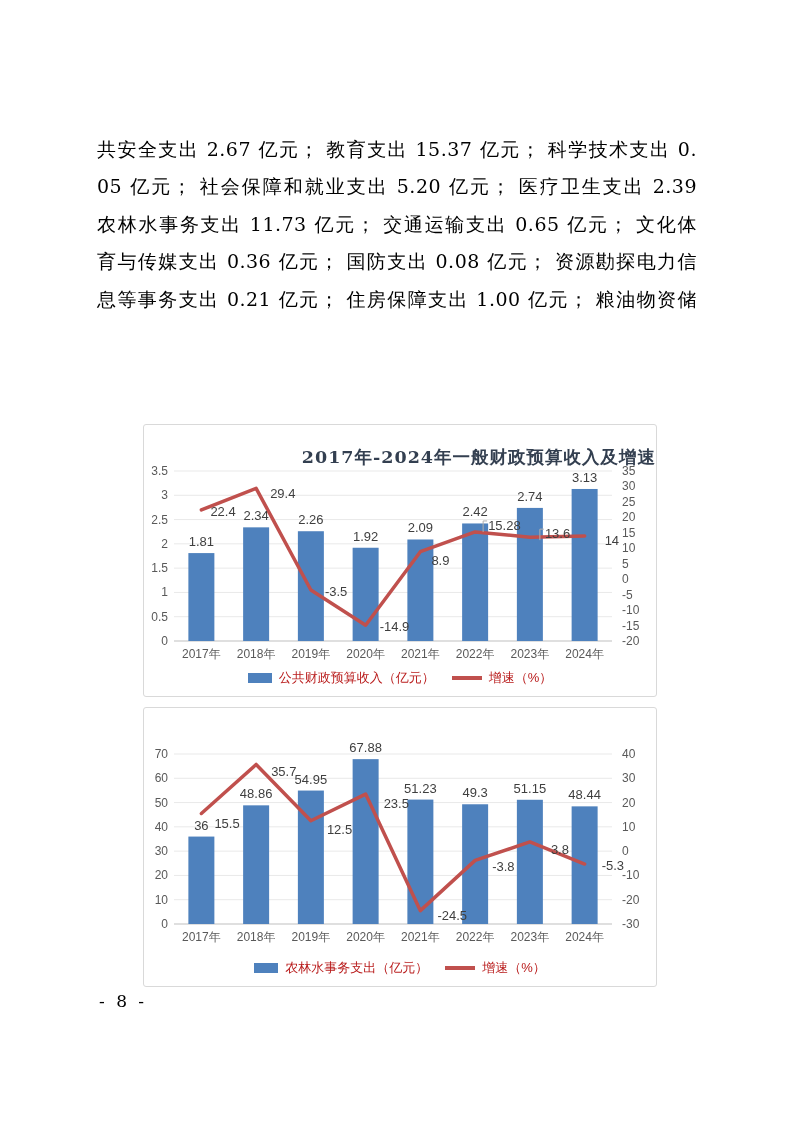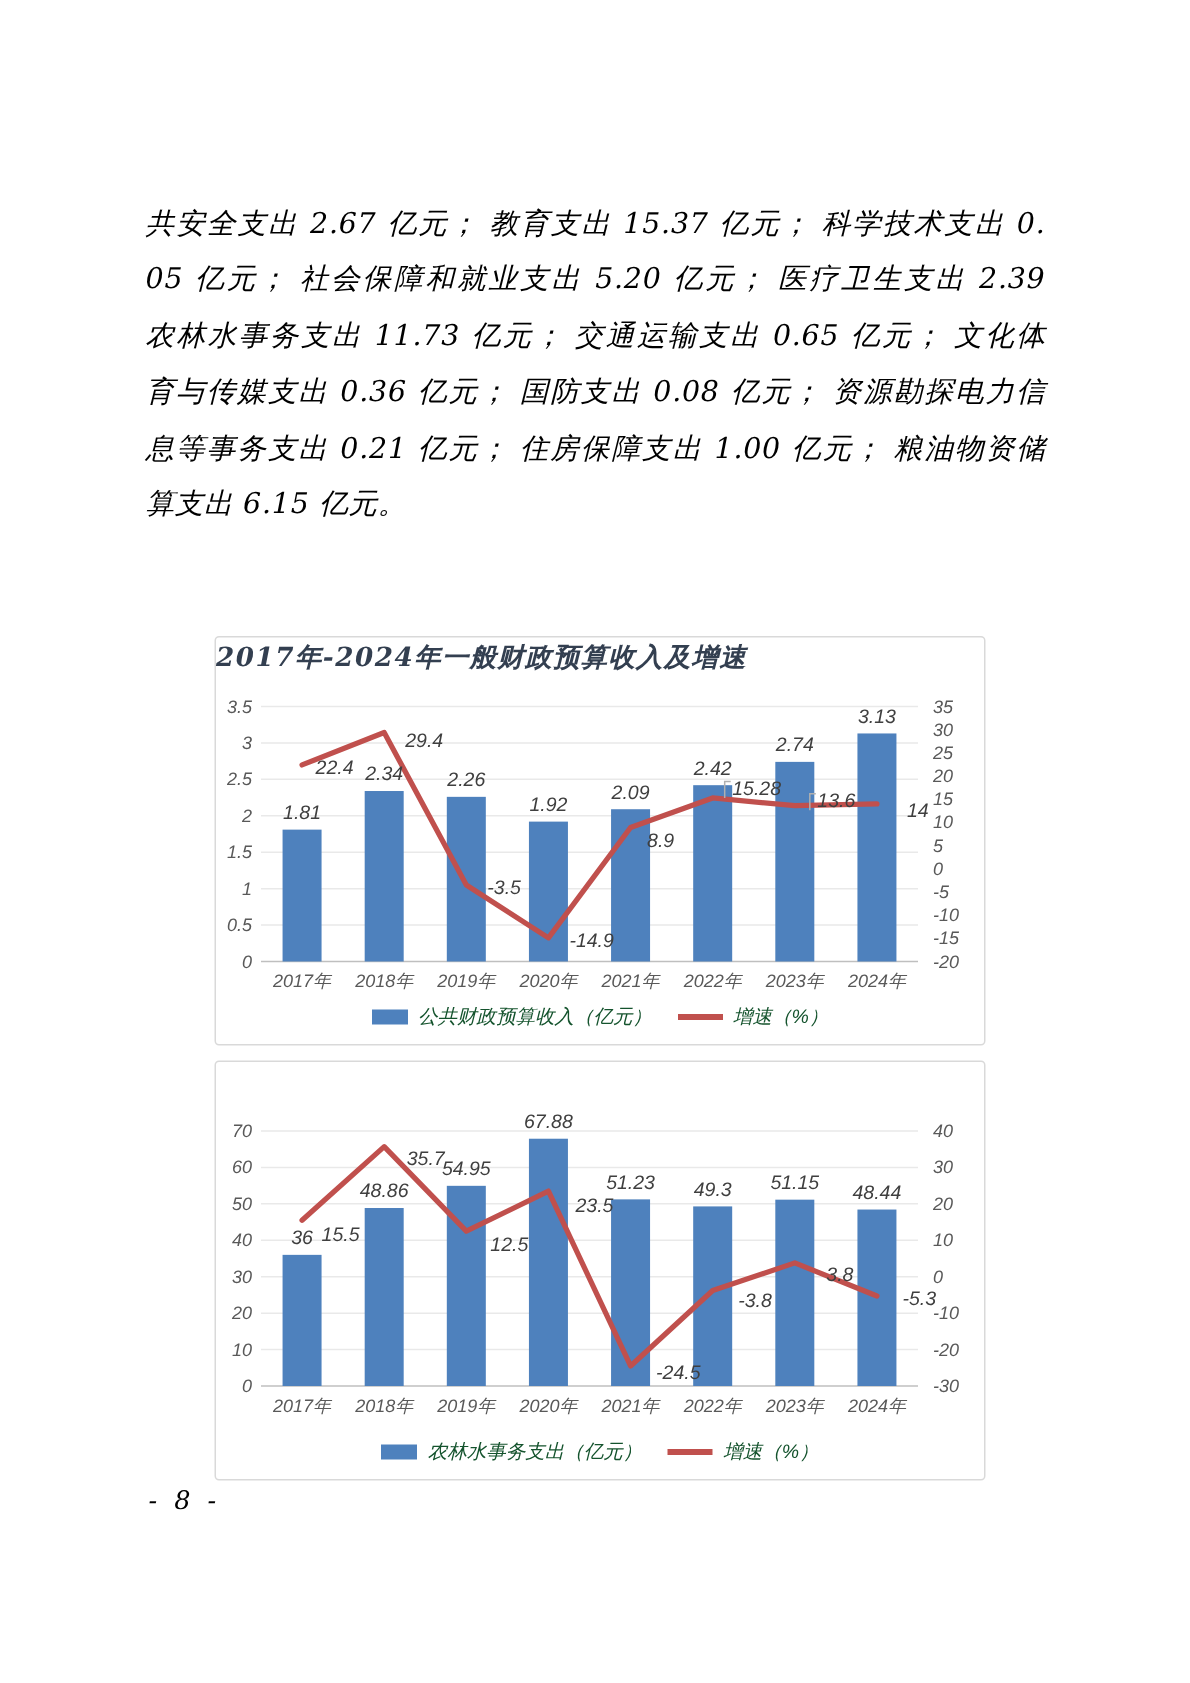--- a/index.html
+++ b/index.html
@@ -2,21 +2,20 @@
 <html><head>
 <meta charset="utf-8">
 <style>
   html,body{margin:0;padding:0;background:#ffffff;}
   .page{
     position:relative;
     width:793px;height:1040px;
     background:#ffffff;
     overflow:hidden;
     font-family:"DejaVu Serif", serif;
-    font-style:italic;
   }
   
   .doc-text{
     position:absolute;
     left:97px;top:131px;width:600px;
     font-size:19px;
     line-height:37.4px;
     color:#000000;
     letter-spacing:0.5px;
   }
@@ -34,34 +33,34 @@
     left:143px;width:514px;
     background:#ffffff;
     border:1px solid #d9d9d9;
     border-radius:3px;
     box-sizing:border-box;
     font-family:"Liberation Sans", sans-serif;
   }
   .chart-box.c1{top:424px;height:273px;}
   .chart-box.c2{top:707px;height:280px;}
   .chart-title{
-    position:absolute;top:1px;left:0;width:100%;
-    text-align:left;
+    position:absolute;top:20px;left:0;width:100%;
+    text-align:right;
     font-family:"DejaVu Serif", serif;
     font-weight:bold;
     font-size:17.5px;
     letter-spacing:1px;
     color:#333f50;
   }
   .chart-box svg{position:absolute;left:0;top:0;}
   .legend{
     position:absolute;bottom:9px;left:0;width:100%;
     display:flex;justify-content:center;align-items:center;
     gap:7px;
-    font-size:13px;color:#14532d;
+    font-size:13px;color:#b91c1c;
   }
   .swatch-bar{display:inline-block;width:24px;height:10px;}
   .swatch-line{display:inline-block;width:30px;height:4px;margin-left:10px;}
   
   .page-number{
     position:absolute;left:99px;top:991px;
     font-size:17px;color:#000;
     letter-spacing:3px;
   }
 </style>
@@ -70,21 +69,20 @@
 
 <div class="page">
 
   <div class="doc-text">
 
   <div class="jline">共安全支出 2.67 亿元； 教育支出 15.37 亿元； 科学技术支出 0.</div>
       <div class="jline">05 亿元； 社会保障和就业支出 5.20 亿元； 医疗卫生支出 2.39</div>
       <div class="jline">农林水事务支出 11.73 亿元； 交通运输支出 0.65 亿元； 文化体</div>
       <div class="jline">育与传媒支出 0.36 亿元； 国防支出 0.08 亿元； 资源勘探电力信</div>
       <div class="jline">息等事务支出 0.21 亿元； 住房保障支出 1.00 亿元； 粮油物资储</div>
-      <div class="jline last">算支出 6.15 亿元。</div>
     </div>
 
   <div class="chart-box c1">
     <div class="chart-title">2017年-2024年一般财政预算收入及增速</div>
     <svg width="514" height="271" viewBox="0 0 514 271" style="overflow: visible;">
         <g>
           <line x1="30" y1="46" x2="468" y2="46" stroke="#e9e9e9" stroke-width="1"></line>
           <line x1="30" y1="70.28571428571428" x2="468" y2="70.28571428571428" stroke="#e9e9e9" stroke-width="1"></line>
           <line x1="30" y1="94.57142857142857" x2="468" y2="94.57142857142857" stroke="#e9e9e9" stroke-width="1"></line>
           <line x1="30" y1="118.85714285714286" x2="468" y2="118.85714285714286" stroke="#e9e9e9" stroke-width="1"></line>

